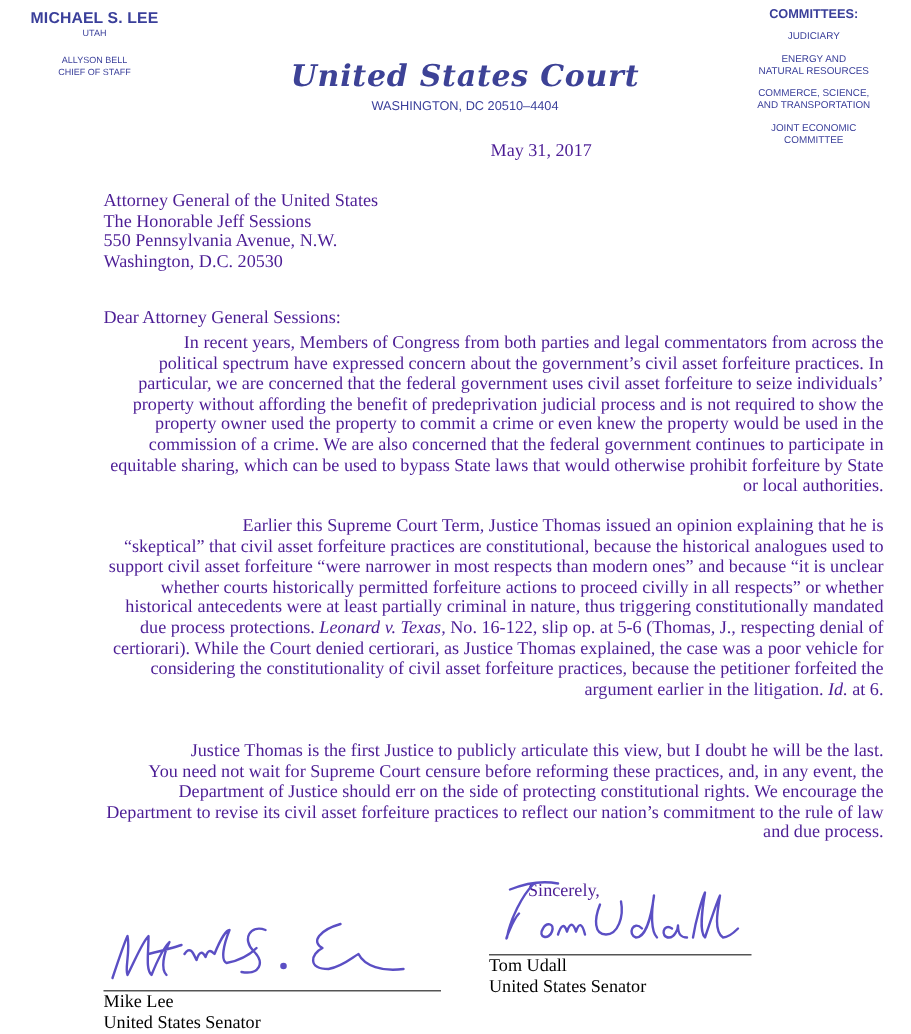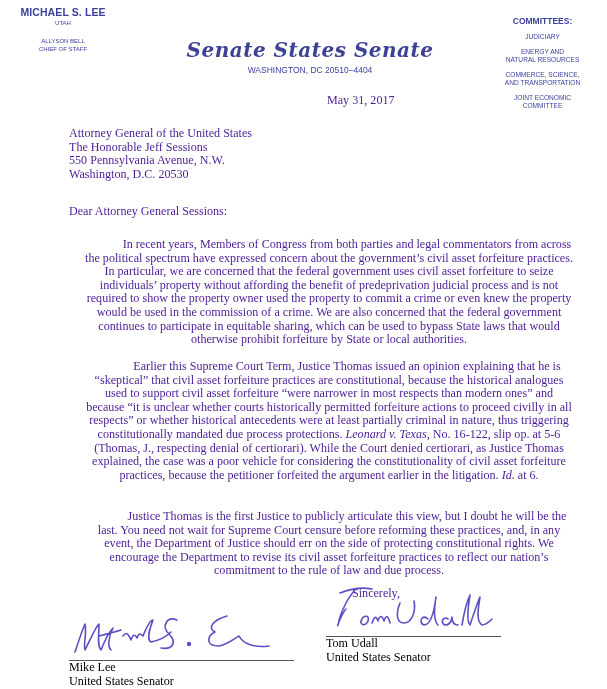--- a/index.html
+++ b/index.html
@@ -6,29 +6,29 @@
   body { width: 607px; height: 689px; position: relative; overflow: hidden; }
   .lh { position: absolute; color: #3a3f9a; font-family: "Liberation Sans", sans-serif; text-align: center; }
   .lh-left { left: 20px; top: 6px; width: 86px; }
   .lh-name { font-weight: bold; font-size: 10.5px; letter-spacing: 0.1px; }
   .lh-state { font-size: 6px; margin-top: 2px; }
   .lh-staff { font-size: 6px; margin-top: 11px; line-height: 8px; }
   .lh-center { left: 180px; top: 38px; width: 260px; }
   .lh-title { font-family: "DejaVu Serif", serif; font-weight: bold; font-style: italic; font-size: 20px; letter-spacing: 0.5px; color: #3d4296; }
   .lh-addr { font-size: 8.5px; margin-top: 3px; }
   .lh-right { left: 480px; top: 4px; width: 125px; }
-  .lh-comm-h { font-weight: bold; font-size: 8.5px; margin-top: 12px; }
+  .lh-comm-h { font-weight: bold; font-size: 8.5px; }
   .lh-comm { font-size: 6.6px; line-height: 8px; margin-top: 7px; }
 
   .doc { position: absolute; font-family: "Liberation Serif", serif; font-size: 12.1px; color: #4c1d95; line-height: 13.6px; }
   .date { left: 327px; top: 94px; }
   .addr { left: 69px; top: 127px; }
   .salute { left: 69px; top: 205px; }
   .para { left: 69px; width: 520px; }
-  .para p { margin: 16px; text-indent: 36px; text-align: center; }
+  .para p { margin: 0; text-indent: 36px; text-align: right; }
   .p1 { top: 222px; }
   .p2 { top: 344px; }
   .p3 { top: 494px; }
   .closing { left: 326px; top: 587px; margin-left: 26px; }
   .sig-block { position: absolute; font-family: "Liberation Serif", serif; font-size: 12.1px; color: #000000; line-height: 13.6px; }
   .sig-left { left: 69px; top: 606px; width: 225px; }
   .sig-right { left: 326px; top: 582px; width: 175px; }
   .sig-svg { display: block; height: 52px; }
   .sig-line { border-top: 1px solid #555; margin-top: 2px; }
   .sig-name { margin-top: 0; }
@@ -40,21 +40,21 @@
 <div class="lh lh-left">
   <div class="lh-name">MICHAEL S. LEE</div>
   <div class="lh-state">UTAH</div>
   <div class="lh-staff">
     <div>ALLYSON BELL</div>
     <div>CHIEF OF STAFF</div>
   </div>
 </div>
 
 <div class="lh lh-center">
-  <div class="lh-title">Senate States Senate</div>
+  <div class="lh-title">United States Court</div>
   <div class="lh-addr">WASHINGTON, DC 20510–4404</div>
 </div>
 
 <div class="lh lh-right">
   <div class="lh-comm-h">COMMITTEES:</div>
   <div class="lh-comm" style="white-space:pre-line">JUDICIARY</div>
   <div class="lh-comm" style="white-space:pre-line">ENERGY AND
 NATURAL RESOURCES</div>
   <div class="lh-comm" style="white-space:pre-line">COMMERCE, SCIENCE,
 AND TRANSPORTATION</div>

